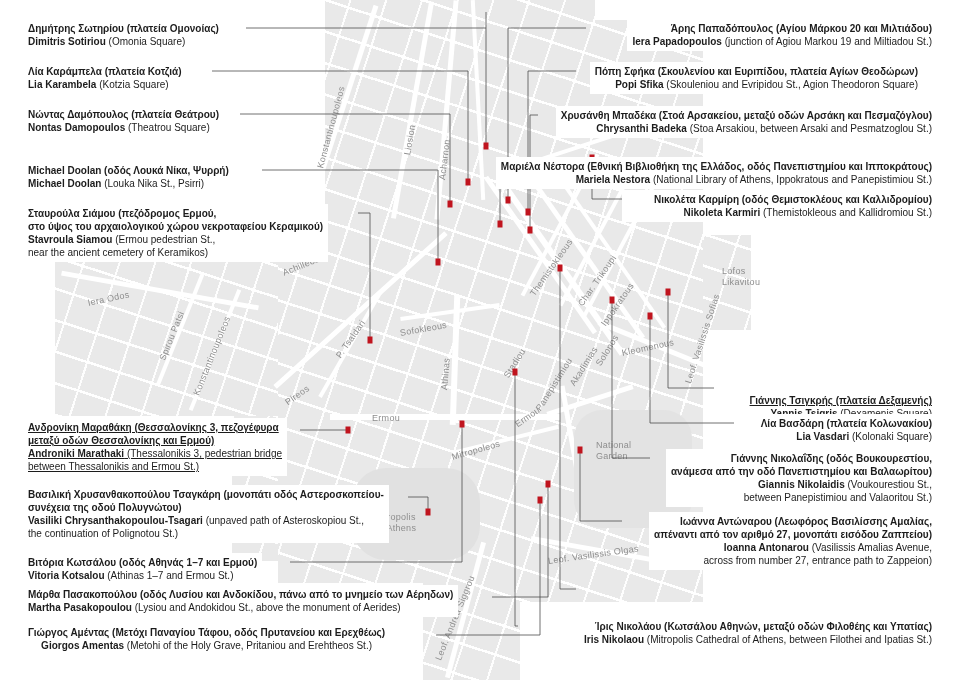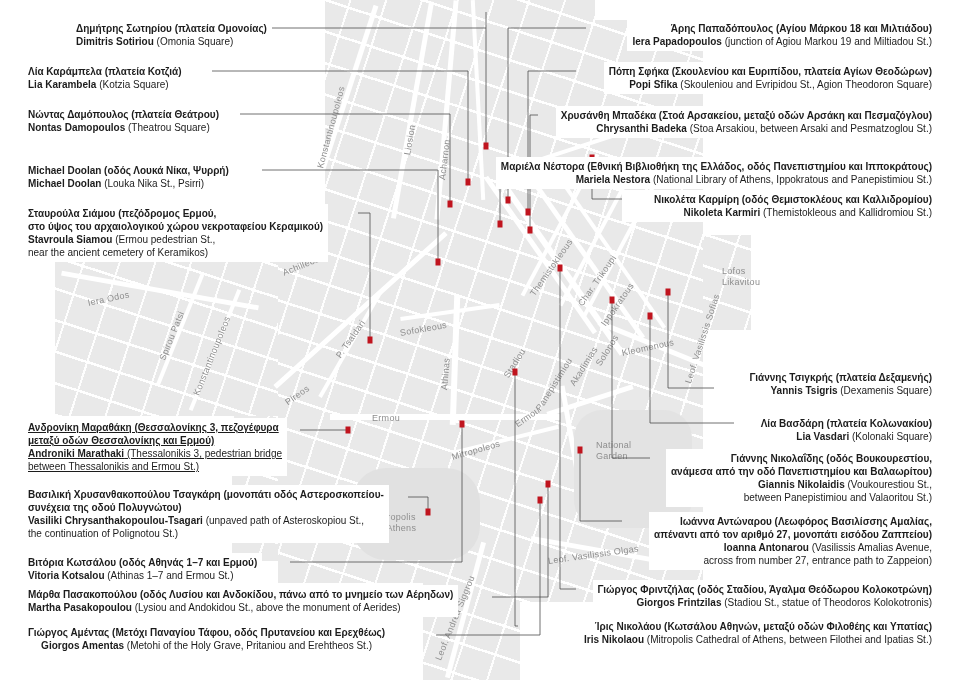--- a/index.html
+++ b/index.html
@@ -145,21 +145,21 @@
       <rect x="589.5" y="154.5" width="5" height="7"></rect>
       <rect x="665.5" y="288.5" width="5" height="7"></rect>
       <rect x="647.5" y="312.5" width="5" height="7"></rect>
       <rect x="609.5" y="296.5" width="5" height="7"></rect>
       <rect x="577.5" y="446.5" width="5" height="7"></rect>
       <rect x="557.5" y="264.5" width="5" height="7"></rect>
       <rect x="512.5" y="368.5" width="5" height="7"></rect>
     </g>
   </svg>
 
-  <div class="co" style="left:23px;top:19px;margin-left:48px;">
+  <div class="co" style="left:23px;top:19px;">
     <div class="gr">Δημήτρης Σωτηρίου (πλατεία Ομονοίας)</div>
     <div class="en"><span class="b">Dimitris Sotiriou</span><span> (Omonia Square)</span></div>
   </div>
   <div class="co" style="left:23px;top:62px;">
     <div class="gr">Λία Καράμπελα (πλατεία Κοτζιά)</div>
     <div class="en"><span class="b">Lia Karambela</span><span> (Kotzia Square)</span></div>
   </div>
   <div class="co" style="left:23px;top:161px;">
     <div class="gr">Michael Doolan (οδός Λουκά Νίκα, Ψυρρή)</div>
     <div class="en"><span class="b">Michael Doolan</span><span> (Louka Nika St., Psirri)</span></div>
@@ -193,61 +193,57 @@
   <div class="co" style="left:23px;top:585px;">
     <div class="gr">Μάρθα Πασακοπούλου (οδός Λυσίου και Ανδοκίδου, πάνω από το μνημείο των Αέρηδων)</div>
     <div class="en"><span class="b">Martha Pasakopoulou</span><span> (Lysiou and Andokidou St., above the monument of Aerides)</span></div>
   </div>
   <div class="co" style="left:23px;top:623px;text-align:center;">
     <div class="gr">Γιώργος Αμέντας (Μετόχι Παναγίου Τάφου, οδός Πρυτανείου και Ερεχθέως)</div>
     <div class="en"><span class="b">Giorgos Amentas</span><span> (Metohi of the Holy Grave, Pritaniou and Erehtheos St.)</span></div>
   </div>
 
   <div class="co right" style="right:23px;top:19px;">
-    <div class="gr">Άρης Παπαδόπουλος (Αγίου Μάρκου 18 και Μιλτιάδου)</div>
+    <div class="gr">Άρης Παπαδόπουλος (Αγίου Μάρκου 20 και Μιλτιάδου)</div>
     <div class="en"><span class="b">Iera Papadopoulos</span><span> (junction of Agiou Markou 19 and Miltiadou St.)</span></div>
   </div>
-  <div class="co right" style="right:23px;top:62px;">
+  <div class="co right" style="right:37px;top:62px;">
     <div class="gr">Πόπη Σφήκα (Σκουλενίου και Ευριπίδου, πλατεία Αγίων Θεοδώρων)</div>
     <div class="en"><span class="b">Popi Sfika</span><span> (Skouleniou and Evripidou St., Agion Theodoron Square)</span></div>
   </div>
   <div class="co right" style="right:23px;top:106px;">
     <div class="gr">Χρυσάνθη Μπαδέκα (Στοά Αρσακείου, μεταξύ οδών Αρσάκη και Πεσμαζόγλου)</div>
     <div class="en"><span class="b">Chrysanthi Badeka</span><span> (Stoa Arsakiou, between Arsaki and Pesmatzoglou St.)</span></div>
   </div>
   <div class="co right" style="right:23px;top:157px;">
     <div class="gr">Μαριέλα Νέστορα (Εθνική Βιβλιοθήκη της Ελλάδος, οδός Πανεπιστημίου και Ιπποκράτους)</div>
     <div class="en"><span class="b">Mariela Nestora</span><span> (National Library of Athens, Ippokratous and Panepistimiou St.)</span></div>
   </div>
   <div class="co right" style="right:23px;top:190px;padding-left:32px;">
     <div class="gr">Νικολέτα Καρμίρη (οδός Θεμιστοκλέους και Καλλιδρομίου)</div>
     <div class="en"><span class="b">Nikoleta Karmiri</span><span> (Themistokleous and Kallidromiou St.)</span></div>
   </div>
-  <div class="co right" style="right:23px;top:368px;">
+  <div class="co right" style="right:23px;top:391px;text-decoration:underline;">
     <div class="gr">Γιάννης Τσιγκρής (πλατεία Δεξαμενής)</div>
     <div class="en"><span class="b">Yannis Tsigris</span><span> (Dexamenis Square)</span></div>
   </div>
   <div class="co right" style="right:23px;top:414px;">
     <div class="gr">Λία Βασδάρη (πλατεία Κολωνακίου)</div>
     <div class="en"><span class="b">Lia Vasdari</span><span> (Kolonaki Square)</span></div>
   </div>
   <div class="co right" style="right:23px;top:449px;">
     <div class="gr">Γιάννης Νικολαΐδης (οδός Βουκουρεστίου,
 ανάμεσα από την οδό Πανεπιστημίου και Βαλαωρίτου)</div>
     <div class="en"><span class="b">Giannis Nikolaidis</span><span> (Voukourestiou St.,
 between Panepistimiou and Valaoritou St.)</span></div>
   </div>
   <div class="co right" style="right:23px;top:512px;">
     <div class="gr">Ιωάννα Αντώναρου (Λεωφόρος Βασιλίσσης Αμαλίας,
 απέναντι από τον αριθμό 27, μονοπάτι εισόδου Ζαππείου)</div>
     <div class="en"><span class="b">Ioanna Antonarou</span><span> (Vasilissis Amalias Avenue,
 across from number 27, entrance path to Zappeion)</span></div>
   </div>
-  <div class="co right" style="right:23px;top:580px;">
-    <div class="gr">Γιώργος Φριντζήλας (οδός Σταδίου, Άγαλμα Θεόδωρου Κολοκοτρώνη)</div>
-    <div class="en"><span class="b">Giorgos Frintzilas</span><span> (Stadiou St., statue of Theodoros Kolokotronis)</span></div>
-  </div>
   <div class="co right" style="right:23px;top:617px;">
     <div class="gr">Ίρις Νικολάου (Κωτσάλου Αθηνών, μεταξύ οδών Φιλοθέης και Υπατίας)</div>
     <div class="en"><span class="b">Iris Nikolaou</span><span> (Mitropolis Cathedral of Athens, between Filothei and Ipatias St.)</span></div>
   </div>
 
 </div>
 
 </body></html>

